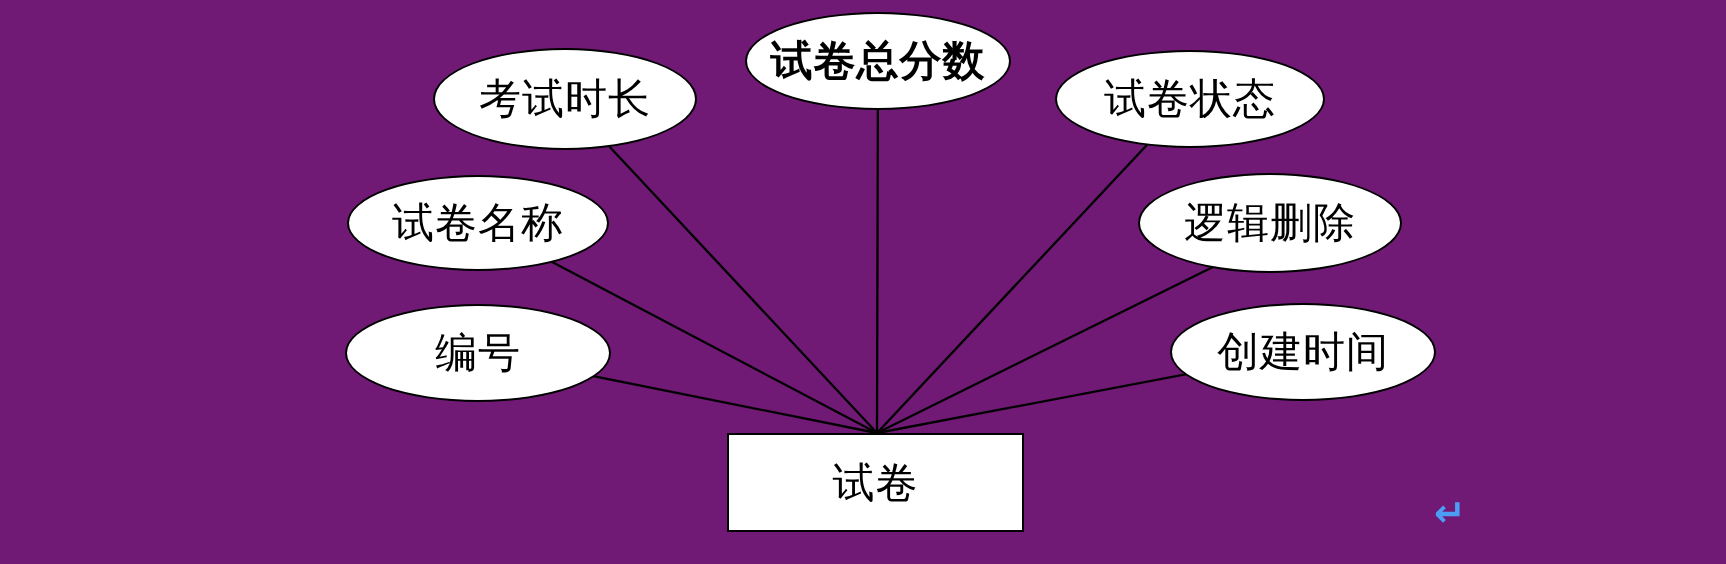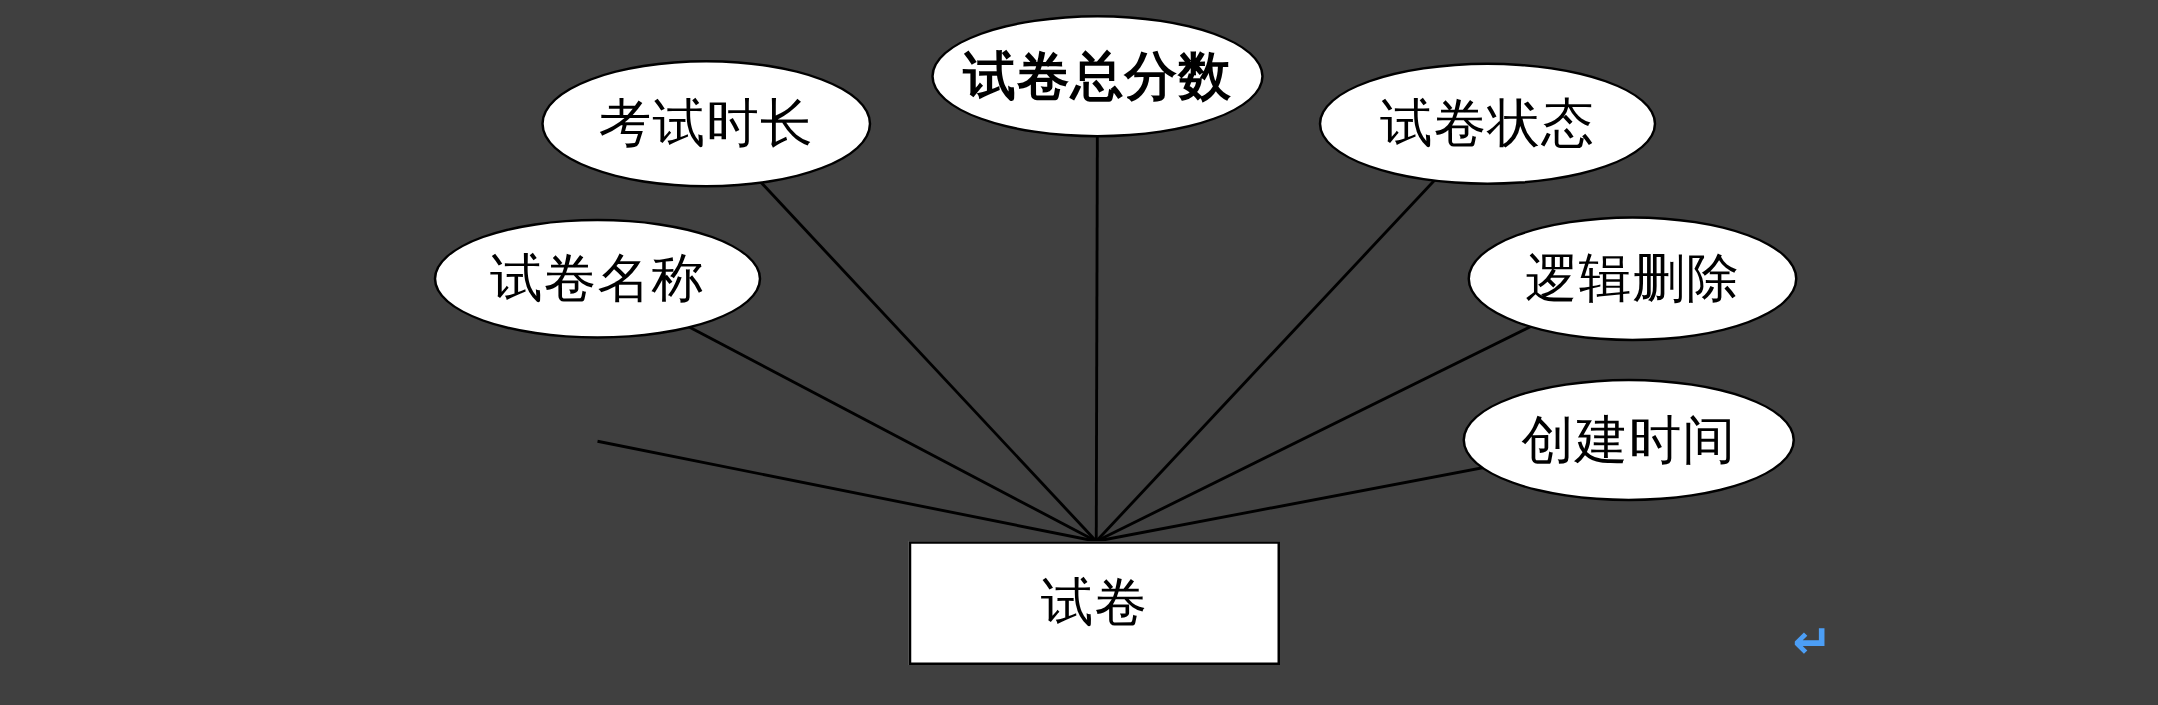--- a/index.html
+++ b/index.html
@@ -4,21 +4,21 @@
 <style>
   html, body {
     margin: 0;
     padding: 0;
     background: #ffffff;
   }
   .canvas {
     position: relative;
     width: 1726px;
     height: 564px;
-    background: #404040;
+    background: #701a75;
     overflow: hidden;
     font-family: "DejaVu Serif", "Liberation Serif", serif;
     color: #000000;
   }
   .lines {
     position: absolute;
     left: 0;
     top: 0;
     z-index: 0;
   }
@@ -77,24 +77,27 @@
   </div>
 
   <div class="shape ellipse" style="left:1055px; top:50px; width:270px; height:98px;justify-content:center;">
     <span class="shape-label">试卷状态</span>
   </div>
 
   <div class="shape ellipse" style="left:347px; top:175px; width:262px; height:96px;text-align:center;">
     <span class="shape-label">试卷名称</span>
   </div>
 
-  <div class="shape ellipse" style="left:1174px; top:173px; width:264px; height:100px;">
+  <div class="shape ellipse" style="left:1138px; top:173px; width:264px; height:100px;">
     <span class="shape-label">逻辑删除</span>
   </div>
 
+  <div class="shape ellipse" style="left:345px; top:304px; width:266px; height:98px;">
+    <span class="shape-label">编号</span>
+  </div>
 
   <div class="shape ellipse" style="left:1170px; top:303px; width:266px; height:98px;text-align:center;">
     <span class="shape-label">创建时间</span>
   </div>
 
   <div class="shape" style="left:727px; top:433px; width:297px; height:99px;font-family:Liberation Serif, serif;">
     <span class="shape-label">试卷</span>
   </div>
 
   <span class="return-mark">↵</span>

